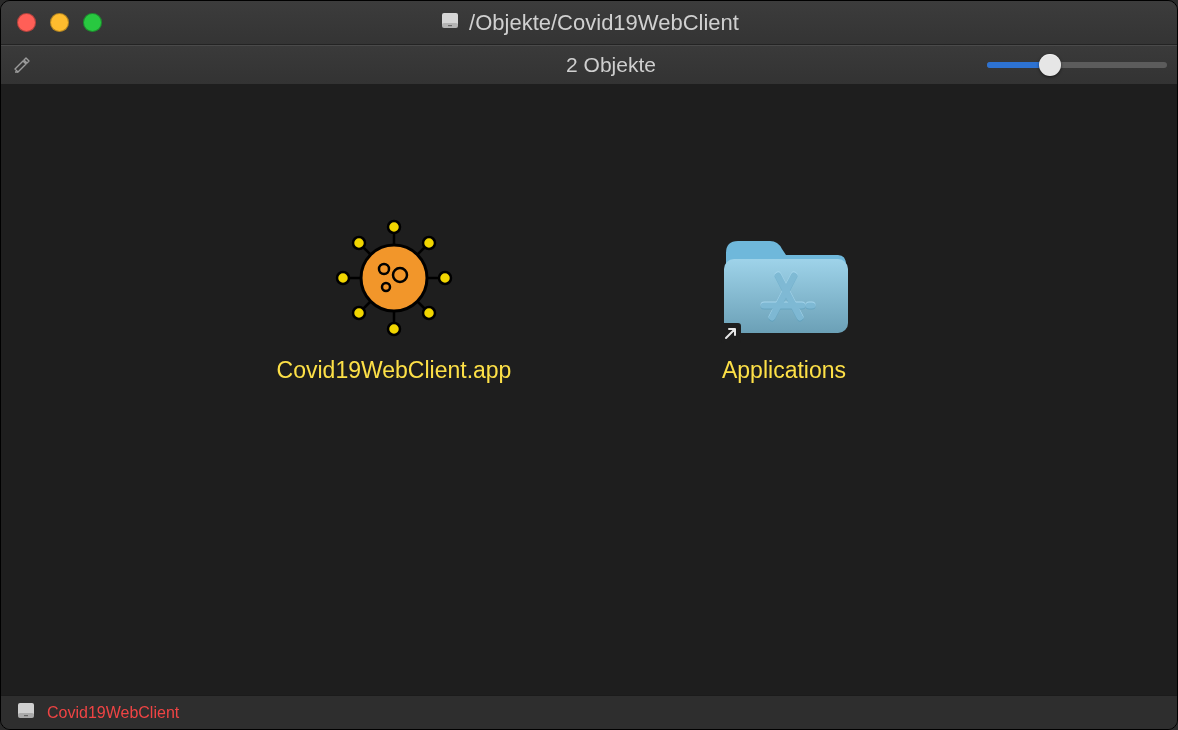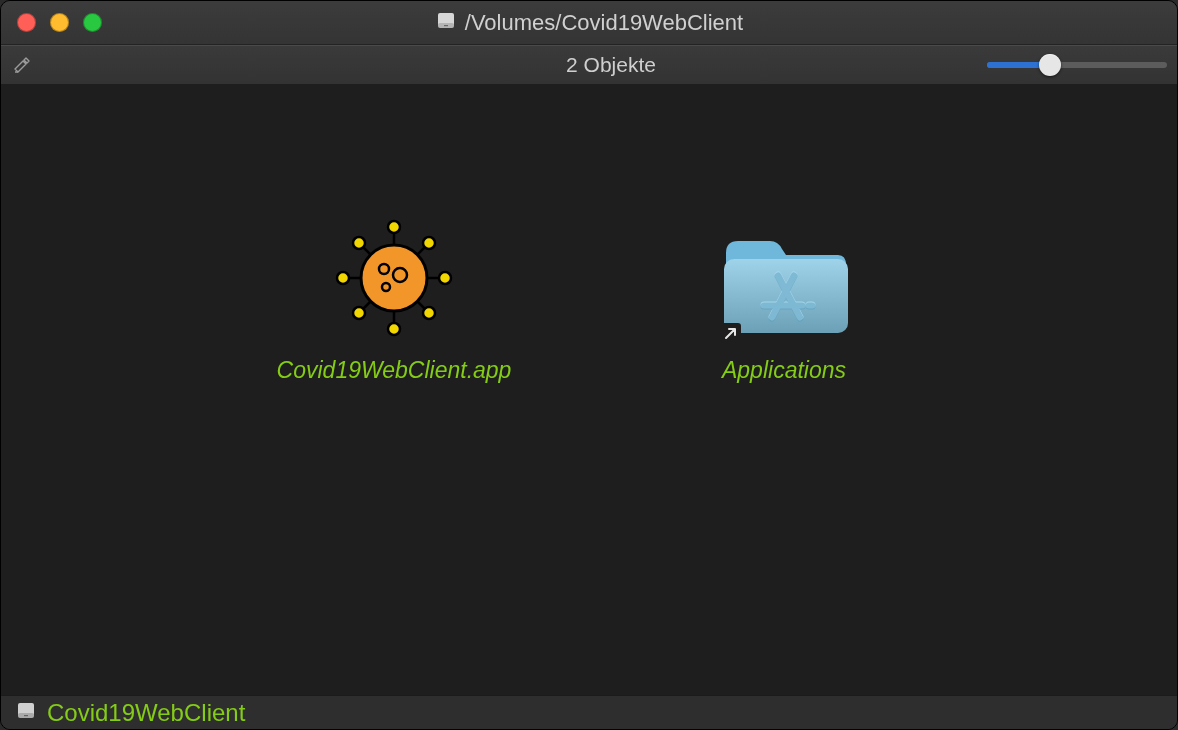--- a/index.html
+++ b/index.html
@@ -135,43 +135,42 @@
   .item {
     display: flex;
     flex-direction: column;
     align-items: center;
     width: 260px;
     cursor: default;
   }
   .item .label {
     margin-top: 16px;
     font-size: 23px;
-    color: #84cc16;
+    color: #fde047;
     text-align: center;
     white-space: nowrap;
-    font-style: italic;
   }
   .icon-box {
     width: 136px; height: 126px;
     display: flex; align-items: flex-end; justify-content: center;
     position: relative;
   }
   
   .pathbar {
     height: 34px;
     background: #2e2e2e;
     border-top: 1px solid #1b1b1b;
     display: flex;
     align-items: center;
     padding: 0 14px;
     gap: 10px;
   }
   .path-text {
-    font-size: 24px;
-    color: #84cc16;
+    font-size: 16px;
+    color: #ef4444;
   }
   
   .shortcut-badge {
     position: absolute;
     bottom: -2px;
     left: 5px;
     width: 20px; height: 20px;
   }
 </style>
 </head>
@@ -186,21 +185,21 @@
       <div class="tl max"></div>
     </div>
     <div class="title-center">
       <span>
         <svg width="22" height="22" viewBox="0 0 22 22">
           <rect x="3" y="3" width="16" height="13" rx="2" fill="#d7d7d7"></rect>
           <rect x="3" y="13" width="16" height="5" rx="2" fill="#b5b5b5"></rect>
           <rect x="9" y="15" width="4" height="1.2" fill="#6a6a6a"></rect>
         </svg>
       </span>
-      <span class="title-text">/Volumes/Covid19WebClient</span>
+      <span class="title-text">/Objekte/Covid19WebClient</span>
     </div>
   </div>
 
   <div class="toolbar">
     <div class="toolbar-left">
       <span class="action-btn">
         <svg width="20" height="20" viewBox="0 0 20 20">
           <path d="M3 14 L11 6 L14 9 L6 17 Z M12 5 L15 8 L17 6 L14 3 Z" fill="none" stroke="#9c9c9c" stroke-width="1.4" stroke-linejoin="round"></path>
           <line x1="3" y1="17" x2="6" y2="17" stroke="#9c9c9c" stroke-width="1.4"></line>
         </svg>

